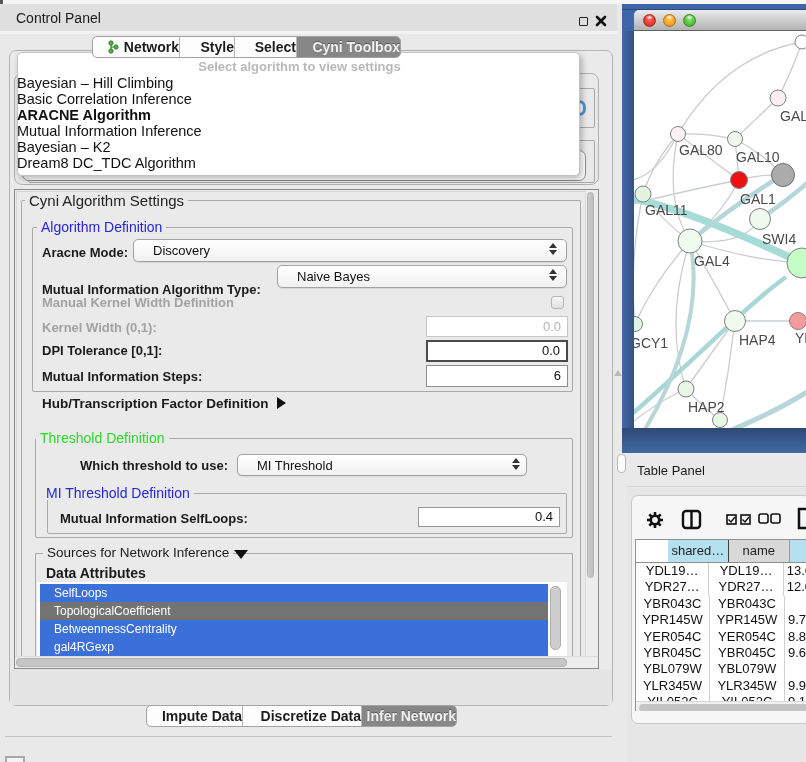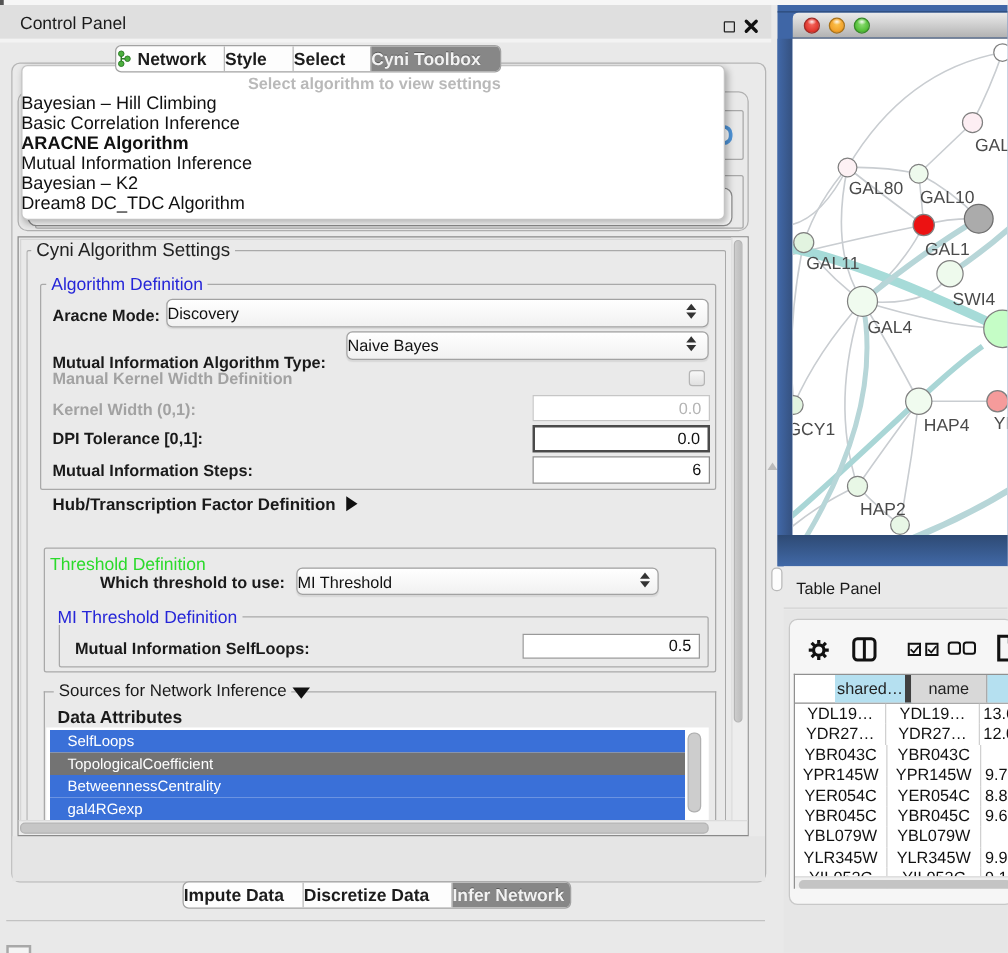--- a/index.html
+++ b/index.html
@@ -7,30 +7,30 @@
   font-family:"Liberation Sans", sans-serif; }
 .abs { position:absolute; }
 .b13 { font-size:13px; font-weight:bold; color:#1a1a1a; }
 .r13 { font-size:13px; color:#1a1a1a; }
 .gray { color:#a2a2a2; }
 .frame { position:absolute; border:1px solid #a9a9a9; border-radius:2px; }
 .ftitle { position:absolute; background:#eaeaea; padding:0 4px; font-size:13px; line-height:13px; }
 .combo { position:absolute; border:1px solid #a2a2a2; border-radius:5px;
   background:linear-gradient(#ffffff,#f1f1f1); font-size:13px; color:#111;
   box-shadow:0 1px 1px rgba(0,0,0,0.08); }
-.combo .ctext { position:absolute; left:0; top:3px; }
+.combo .ctext { position:absolute; left:19px; top:3px; }
 .combo .arr { position:absolute; right:9px; width:8px; }
 .arr .up { width:0;height:0;border-left:4px solid transparent;border-right:4px solid transparent;border-bottom:5px solid #333; margin-bottom:2px;}
 .arr .dn { width:0;height:0;border-left:4px solid transparent;border-right:4px solid transparent;border-top:5px solid #333;}
 .inp { position:absolute; background:#fff; font-size:13px; color:#111;
   text-align:right; padding-right:6px; }
 .seg { position:absolute; display:flex; border:1px solid #a2a2a2; border-radius:5px;
   background:#fdfdfd; overflow:hidden; }
 .seg .tb { font-size:14px; font-weight:bold; color:#1c1c1c; text-align:center;
-  border-right:1px solid #b9b9b9; display:flex; align-items:center; justify-content:flex-start;}
+  border-right:1px solid #b9b9b9; display:flex; align-items:center; justify-content:flex-end;}
 .seg .tb:last-child { border-right:none; }
 .seg .sel { background:#878787; color:#f2f2f2; text-shadow:0 -1px 0 rgba(0,0,0,0.35); }
 </style>
 </head>
 <body>
 
 <div class="abs" style="left:0;top:0;width:806px;height:4px;background:#f6f6f6;"></div>
 <div class="abs" style="left:0;top:0;width:3px;height:5px;background:#555;"></div>
 
 <div class="abs" style="left:0;top:4px;width:617px;height:27px;background:#dfdfdf;"></div>
@@ -81,36 +81,36 @@
   <div class="abs b13" style="left:42px;top:343px;">DPI Tolerance [0,1]:</div>
   <div class="inp" style="left:426px;top:340px;width:142px;height:22px;border:2px solid #4a4a4a;line-height:18px;">0.0</div>
 
   <div class="abs b13" style="left:42px;top:369px;">Mutual Information Steps:</div>
   <div class="inp" style="left:426px;top:365px;width:142px;height:22px;border:1px solid #8e8e8e;line-height:20px;">6</div>
 
   <div class="abs" style="left:42px;top:396px;font-size:13.5px;font-weight:bold;color:#1a1a1a;text-align:center;">Hub/Transcription Factor Definition</div>
   <div class="abs" style="left:277px;top:397px;width:0;height:0;border-top:6.5px solid transparent;border-bottom:6.5px solid transparent;border-left:9px solid #111;"></div>
 
   <div class="frame" style="left:35px;top:438px;width:538px;height:100px;"></div>
-  <div class="ftitle" style="left:36px;top:444px;color:#2bda2b;font-size:14px;line-height:14px;">Threshold Definition</div>
+  <div class="ftitle" style="left:36px;top:431px;color:#2bda2b;font-size:14px;line-height:14px;">Threshold Definition</div>
 
   <div class="abs b13" style="left:40px;top:458px;width:188px;text-align:right;">Which threshold to use:</div>
   <div class="combo" style="left:237px;top:454px;width:290px;height:22px;">
     <div class="ctext" style="top:2.5px;">MI Threshold</div>
     <div class="arr" style="top:2.5px;right:6px;">
         <div class="up"></div>
         <div class="dn"></div>
       </div>
   </div>
 
   <div class="frame" style="left:47px;top:493px;width:520px;height:41px;"></div>
   <div class="ftitle" style="left:42px;top:486px;color:#2626d8;font-size:14px;line-height:14px;">MI Threshold Definition</div>
 
   <div class="abs b13" style="left:60px;top:511px;">Mutual Information SelfLoops:</div>
-  <div class="inp" style="left:418px;top:507px;width:142px;height:20px;border:1px solid #999;line-height:18px;">0.5</div>
+  <div class="inp" style="left:418px;top:507px;width:142px;height:20px;border:1px solid #999;line-height:18px;">0.4</div>
 
   <div class="abs" style="left:35px;top:553px;width:538px;height:114px;border:1px solid #a9a9a9;border-bottom:none;"></div>
   <div class="ftitle" style="left:43px;top:546px;color:#1a1a1a;font-size:13.5px;line-height:13.5px;">Sources for Network Inference</div>
   <div class="abs" style="left:234px;top:550px;width:0;height:0;border-left:7px solid transparent;border-right:7px solid transparent;border-top:9px solid #111;"></div>
 
   <div class="abs" style="left:46px;top:565px;font-size:14px;font-weight:bold;color:#1a1a1a;">Data Attributes</div>
 
   <div class="abs" style="left:37px;top:582px;width:530px;height:74px;background:#fff;overflow:hidden;">
     <div style="position:absolute;left:3px;top:1.5px;width:508px;">
       <div style="height:18px;background:#3a70d8;color:#fff;font-size:12px;line-height:18px;padding-left:14px;">SelfLoops</div>
@@ -284,21 +284,21 @@
       <path d="M110.5 23.5 l2.5 2.5 l4 -5" stroke-width="1.4"></path>
       <rect x="127" y="18" width="9" height="9" rx="2"></rect>
         <rect x="139" y="18" width="9" height="9" rx="2"></rect>
     </g>
     <path d="M167 13 h8 l5 5 v14 h-13 z" fill="none" stroke="#111" stroke-width="2.5"></path>
     <path d="M175 13 v5 h5" fill="none" stroke="#111" stroke-width="1.5"></path>
   </svg>
 
   <div class="abs" style="left:3px;top:43px;width:177px;height:172px;border-left:1px solid #909090;border-top:1px solid #909090;background:#fff;overflow:hidden;">
     <div style="display:flex;height:23px;border-bottom:1px solid #8e8e8e;font-size:13px;color:#222;text-align:center;line-height:22px;">
-      <div style="width:74px;background:#b5e0f0;border-right:5px solid #404040;margin-left:32px;">shared…</div>
+      <div style="width:74px;background:#b5e0f0;border-right:1px solid #404040;margin-left:32px;">shared…</div>
       <div style="width:75px;background:#d8d8d8;border-right:1px solid #9a9a9a;">name</div>
       <div style="width:27px;background:#b5e0f0;overflow:hidden;"><span style="padding-left:19px;display:inline-block;">AR</span></div>
     </div>
     <div style="font-size:13px;color:#111;">
       <div style="display:flex;height:16.4px;line-height:16.4px;">
           <div style="width:74px;text-align:center;border-right:1px solid #d0d0d0;">YDL19…</div>
           <div style="width:75px;text-align:center;border-right:1px solid #d0d0d0;">YDL19…</div>
           <div style="padding-left:3px;">13.6</div>
         </div>
       <div style="display:flex;height:16.4px;line-height:16.4px;">

